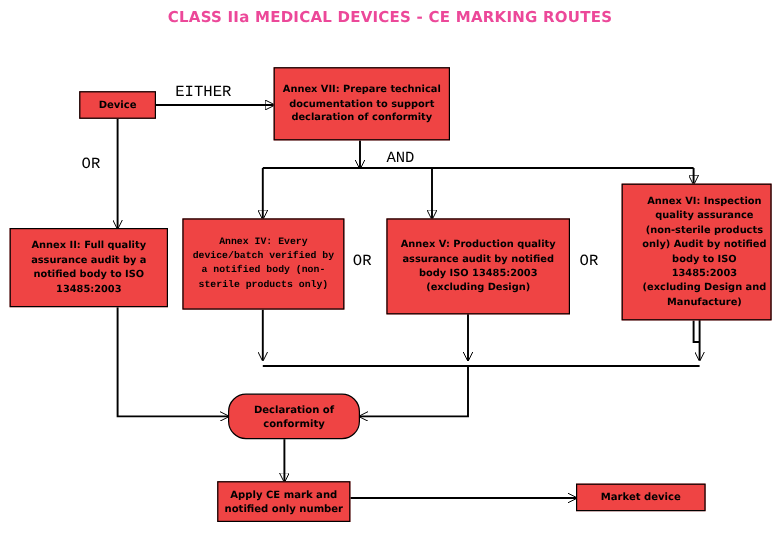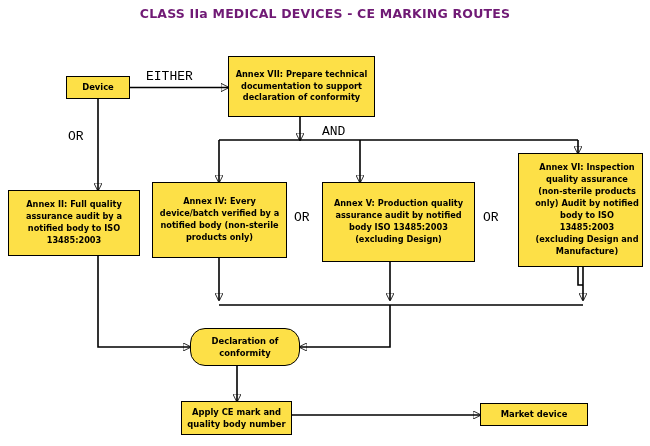--- a/index.html
+++ b/index.html
@@ -20,38 +20,38 @@
   #chart-title {
     position: absolute;
     left: 0;
     top: 6px;
     width: 650px;
     text-align: center;
     font-family: "DejaVu Sans", sans-serif;
     font-size: 12.5px;
     font-weight: bold;
     letter-spacing: 0.2px;
-    color: #701a75;
+    color: #ec4899;
   }
   svg.wires {
     position: absolute;
     left: 0;
     top: 0;
     width: 650px;
     height: 446px;
   }
   svg.wires line, svg.wires path, svg.wires polyline {
     stroke: #000000;
     fill: none;
   }
   .node {
     position: absolute;
     box-sizing: border-box;
     border: 1.6px solid #000000;
-    background: #fde047;
+    background: #ef4444;
     color: #000000;
     display: flex;
     align-items: center;
     justify-content: center;
     text-align: center;
     font-family: "DejaVu Sans", sans-serif;
     font-weight: bold;
     font-size: 8.2px;
     line-height: 1.45;
     padding: 2px 3px;
@@ -120,38 +120,38 @@
   </div>
 
   <div class="node" style="left:228px; top:56px; width:147px; height:61px;">
     <span>Annex VII: Prepare technical documentation to support declaration of conformity</span>
   </div>
 
   <div class="node" style="left:8px; top:190px; width:132px; height:66px;">
     <span>Annex II: Full quality assurance audit by a notified body to ISO 13485:2003</span>
   </div>
 
-  <div class="node" style="left:152px; top:182px; width:135px; height:76px;">
+  <div class="node" style="left:152px; top:182px; width:135px; height:76px;font-family:Liberation Mono, monospace;">
     <span>Annex IV: Every device/batch verified by a notified body (non-sterile products only)</span>
   </div>
 
   <div class="node" style="left:322px; top:182px; width:153px; height:80px;">
     <span>Annex V: Production quality assurance audit by notified body ISO 13485:2003 (excluding Design)</span>
   </div>
 
   <div class="node" style="left:518px; top:153px; width:125px; height:114px;padding-left:16px;">
     <span>Annex VI: Inspection quality assurance (non-sterile products only) Audit by notified body to ISO 13485:2003 (excluding Design and Manufacture)</span>
   </div>
 
   <div class="node small" style="left:190px; top:328px; width:110px; height:38px;border-radius:15px;">
     <span>Declaration of conformity</span>
   </div>
 
   <div class="node small" style="left:181px; top:401px; width:111px; height:34px;">
-    <span>Apply CE mark and quality body number</span>
+    <span>Apply CE mark and notified only number</span>
   </div>
 
   <div class="node small" style="left:480px; top:403px; width:108px; height:23px;">
     <span>Market device</span>
   </div>
 
   <div class="conn-label" style="left:146px; top:70px;">EITHER</div>
 
   <div class="conn-label" style="left:68px; top:130px;">OR</div>
 

